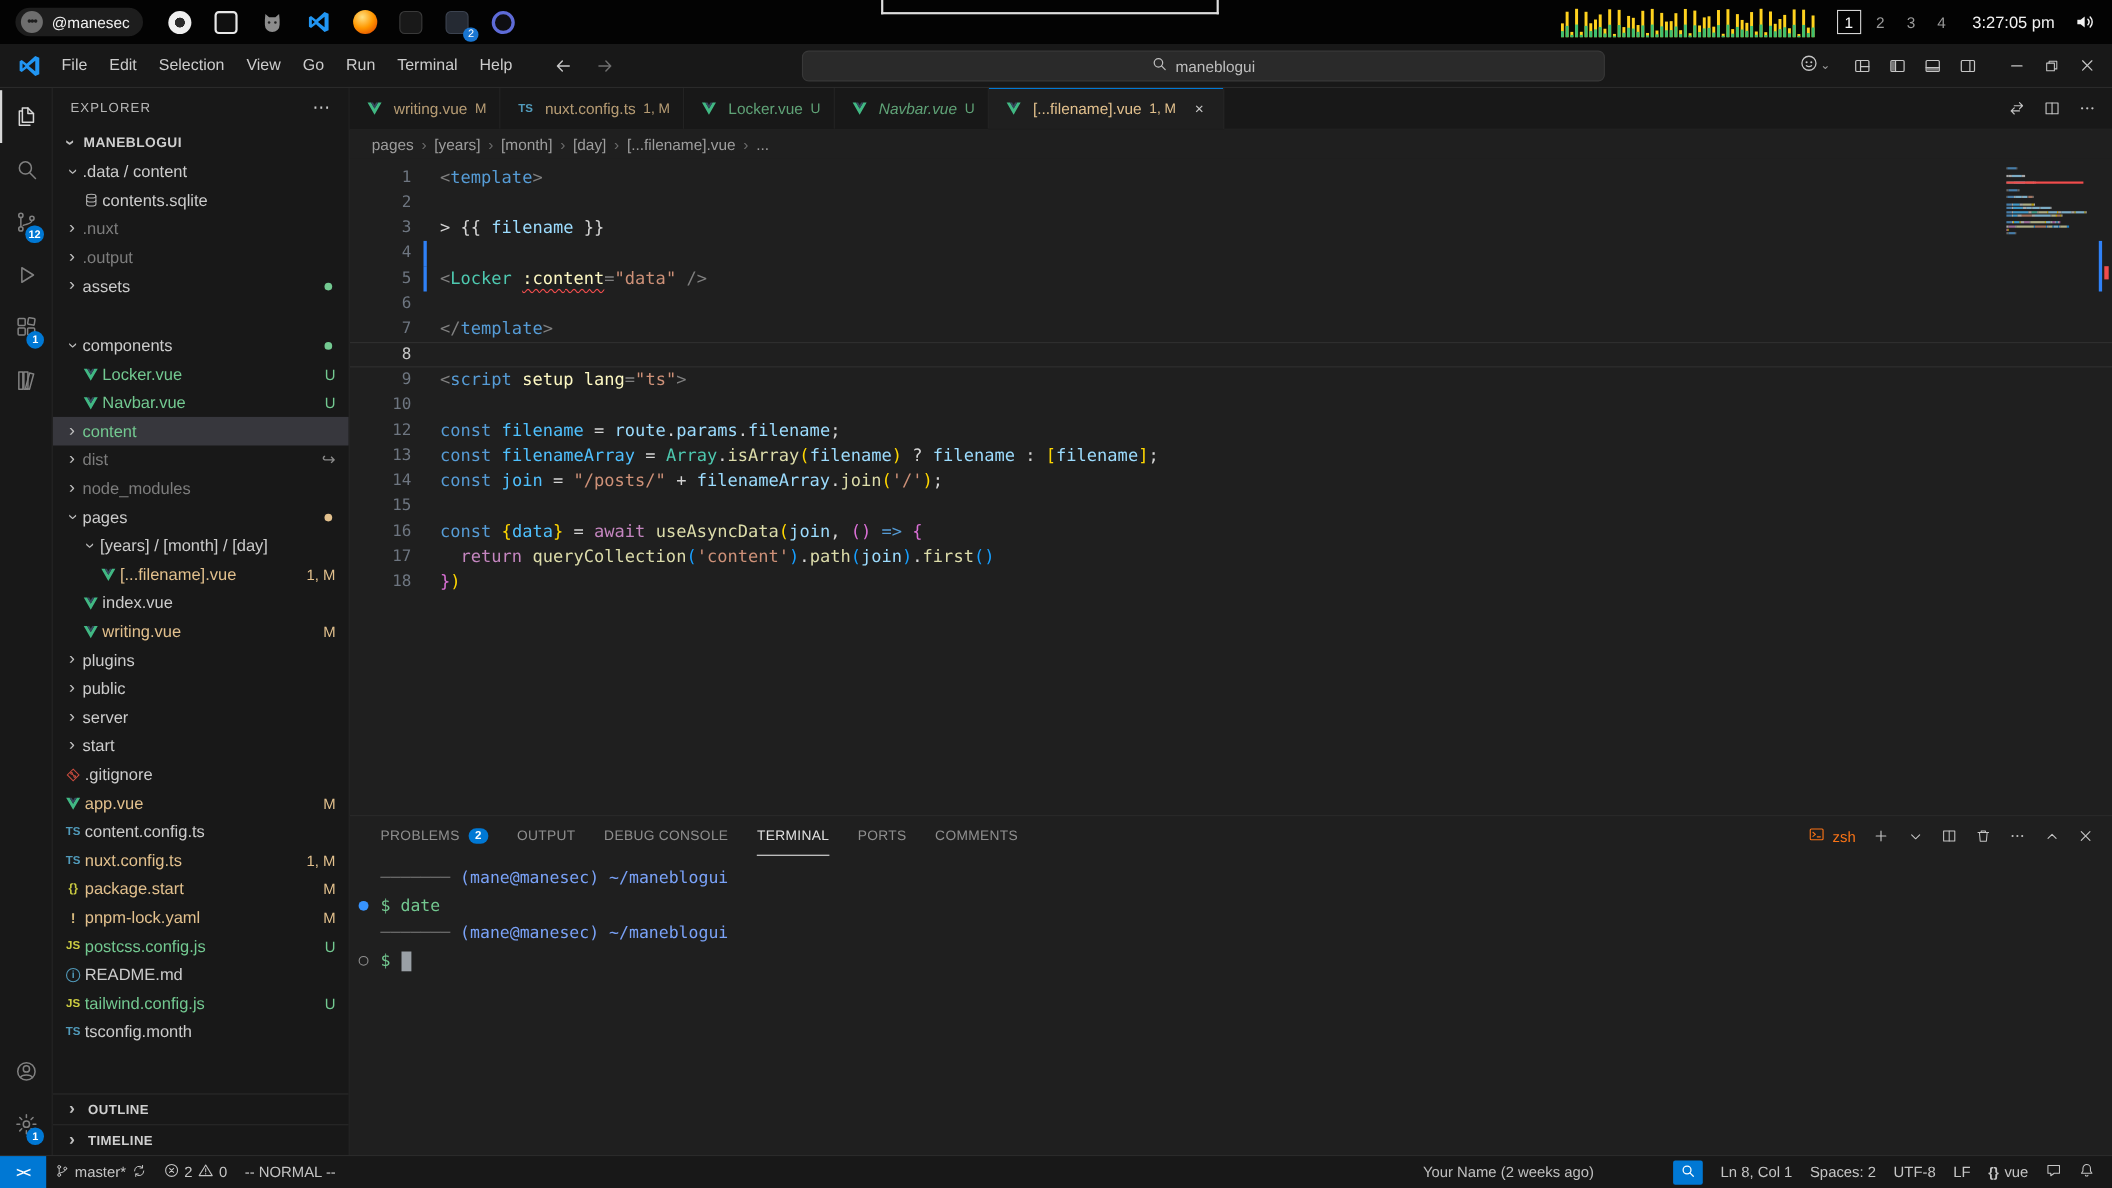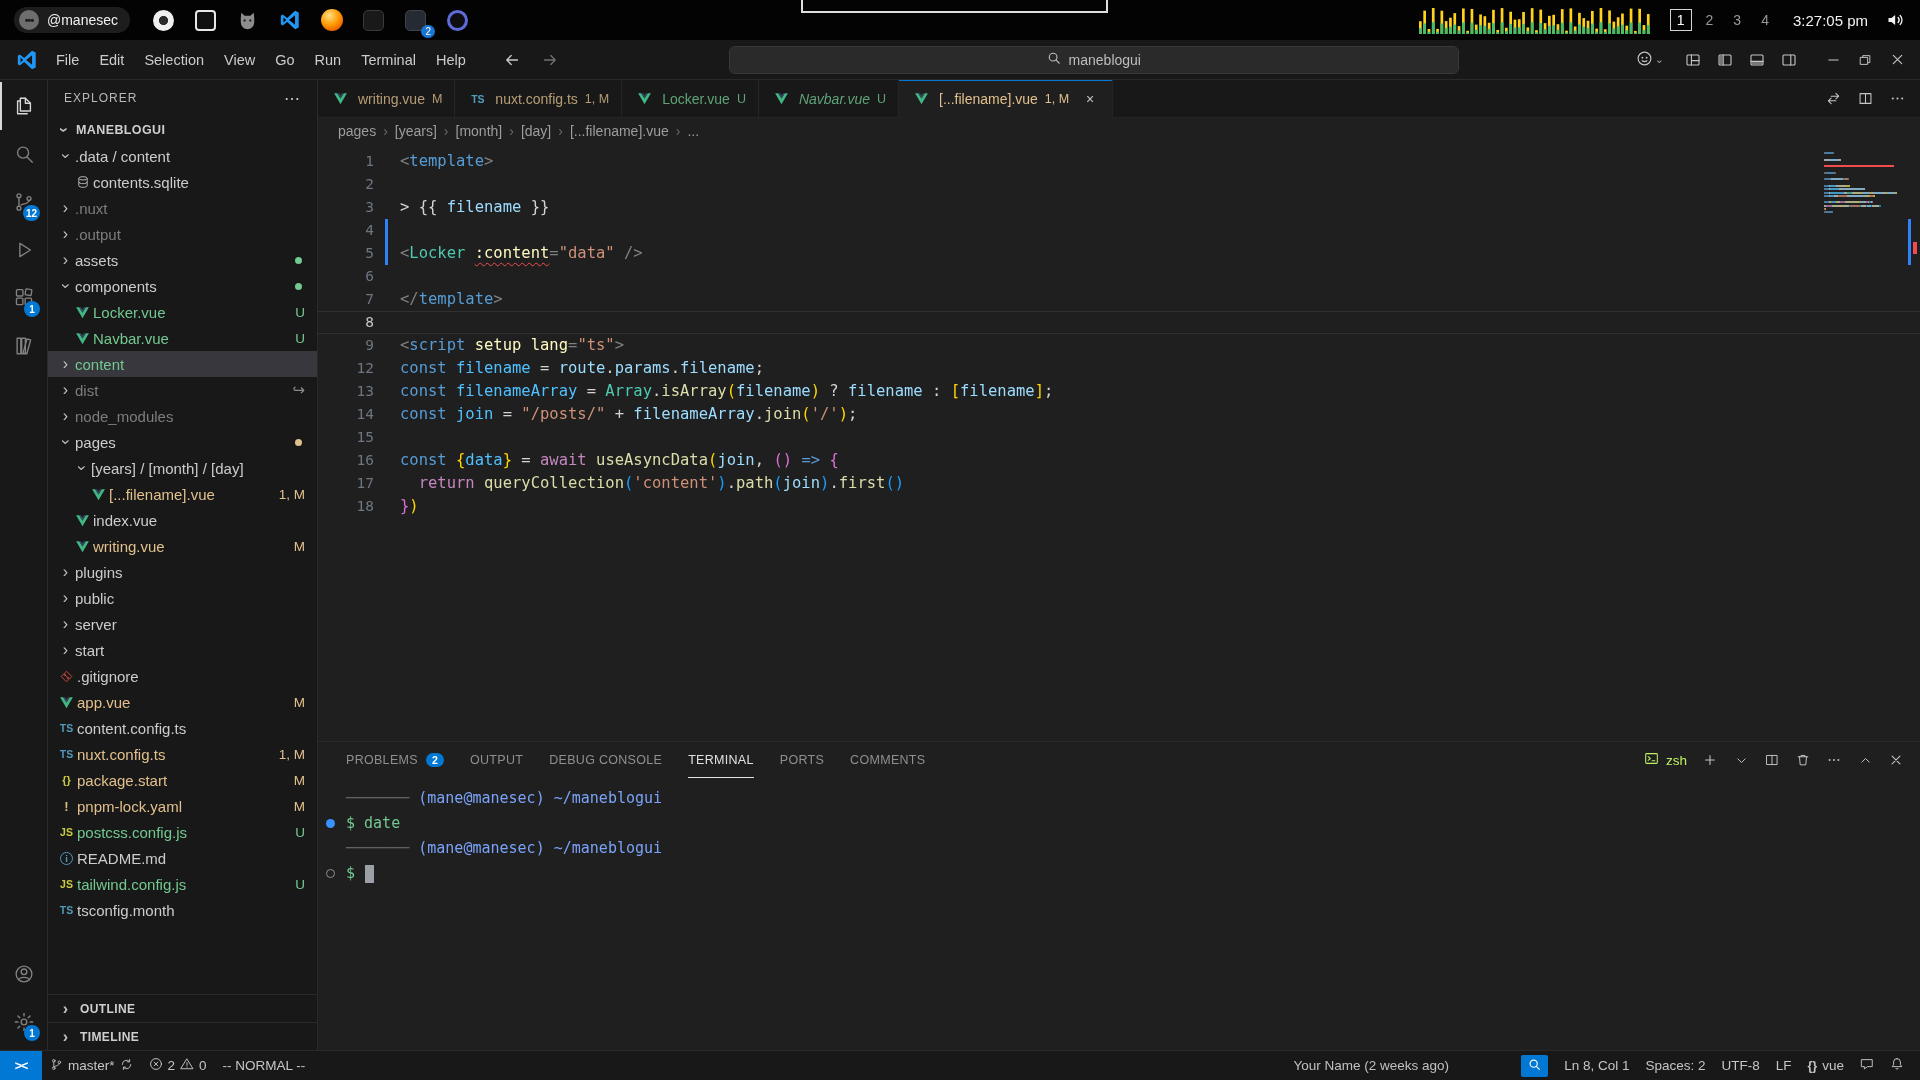--- a/index.html
+++ b/index.html
@@ -109,21 +109,21 @@
 .r-err{position:absolute;left:7px;top:98px;height:12px;width:4px;background:#f14c4c}
 
 
 .panel{height:309px;border-top:1px solid #2a2a2a;display:flex;flex-direction:column;background:#1f1f1f}
 .panel-header{height:36px;flex:none;display:flex;align-items:center;padding:0 12px 0 28px}
 .panel-tabs{display:flex;gap:26px;height:100%;align-items:stretch}
 .p-tab{display:flex;align-items:center;gap:8px;color:#8f8f8f;font-size:12.5px;letter-spacing:.3px;border-bottom:1px solid transparent}
 .p-tab.active{color:#e2e2e2;border-bottom-color:#e2e2e2}
 .p-badge{background:#0078d4;color:#fff;border-radius:9px;font-size:10.5px;padding:1px 6px;font-weight:600}
 .panel-actions{margin-left:auto;display:flex;align-items:center;gap:7px;color:#c5c5c5}
-.shell-label{display:flex;gap:7px;align-items:center;font-size:13.5px;color:#bef264;margin-right:4px}
+.shell-label{display:flex;gap:7px;align-items:center;font-size:13.5px;color:#f97316;margin-right:4px}
 .pa-btn{width:24px;height:24px;display:grid;place-items:center;border-radius:4px}
 .terminal{flex:1;padding-top:8px;font-family:"DejaVu Sans Mono",monospace;font-size:15px}
 .t-line{height:25px;line-height:25px;white-space:pre;position:relative;padding-left:28px;color:#ccc}
 .t-deco{position:absolute;left:8px;top:8px;width:9px;height:9px;border-radius:50%}
 .t-deco.filled{background:#3794ff}
 .t-deco.outline{border:1px solid #8f8f8f}
 .t-dash{color:#666}
 .t-path{color:#7aa2f7}
 .t-prompt,.t-cmd{color:#73c991}
 .t-cursor{display:inline-block;width:9px;height:18px;background:#9aa0a6;vertical-align:middle;margin-left:1px}
@@ -513,21 +513,21 @@
           </div>
           <div class="tree-row" style="padding-left: 8px;">
             <span class="chev">›</span>
             <span class="tree-label" style="color: rgb(125, 125, 125);">.output</span>
           </div>
           <div class="tree-row" style="padding-left: 8px;">
             <span class="chev">›</span>
             <span class="tree-label">assets</span>
             <span class="tree-dot" style="background: rgb(115, 201, 145);"></span>
           </div>
-          <div class="tree-row" style="padding-left: 8px;">
+          <div class="tree-row" style="padding-left: 8px; margin-top: 28px;">
             <span class="chev open">›</span>
             <span class="tree-label">components</span>
             <span class="tree-dot" style="background: rgb(115, 201, 145);"></span>
           </div>
           <div class="tree-row" style="padding-left: 24px;">
             <span class="ficon">
               <svg viewBox="0 0 16 16" width="15" height="15">
                 <path d="M1.2 2.3h3.3L8 8.1l3.5-5.8h3.3L8 14.1z" fill="#41b883"></path>
                 <path d="M4.5 2.3h2L8 4.9l1.5-2.6h2L8 8.3z" fill="#35495e"></path>
               </svg>
@@ -789,20 +789,21 @@
         <div id="code-lines">
             <div class="code-line"><span class="ln">1</span><span class="gitz"></span><span class="ctext"><span class="tk-pg">&lt;</span><span class="tk-tag">template</span><span class="tk-pg">&gt;</span></span></div>
             <div class="code-line"><span class="ln">2</span><span class="gitz"></span><span class="ctext"></span></div>
             <div class="code-line"><span class="ln">3</span><span class="gitz"></span><span class="ctext"><span class="tk-fg">&gt; </span><span class="tk-fg">{{ </span><span class="tk-var">filename</span><span class="tk-fg"> }}</span></span></div>
             <div class="code-line gitmod"><span class="ln">4</span><span class="gitz"></span><span class="ctext"></span></div>
             <div class="code-line gitmod"><span class="ln">5</span><span class="gitz"></span><span class="ctext"><span class="tk-pg">&lt;</span><span class="tk-comp">Locker</span><span class="tk-fg"> </span><span class="tk-attr sqerr">:content</span><span class="tk-pg">=</span><span class="tk-str">"data"</span><span class="tk-fg"> </span><span class="tk-pg">/&gt;</span></span></div>
             <div class="code-line"><span class="ln">6</span><span class="gitz"></span><span class="ctext"></span></div>
             <div class="code-line"><span class="ln">7</span><span class="gitz"></span><span class="ctext"><span class="tk-pg">&lt;/</span><span class="tk-tag">template</span><span class="tk-pg">&gt;</span></span></div>
             <div class="code-line current"><span class="ln">8</span><span class="gitz"></span><span class="ctext"></span></div>
             <div class="code-line"><span class="ln">9</span><span class="gitz"></span><span class="ctext"><span class="tk-pg">&lt;</span><span class="tk-tag">script</span><span class="tk-fg"> </span><span class="tk-attr">setup</span><span class="tk-fg"> </span><span class="tk-attr">lang</span><span class="tk-pg">=</span><span class="tk-str">"ts"</span><span class="tk-pg">&gt;</span></span></div>
+            <div class="code-line"><span class="ln">10</span><span class="gitz"></span><span class="ctext"></span></div>
             <div class="code-line"><span class="ln">12</span><span class="gitz"></span><span class="ctext"><span class="tk-kw">const</span><span class="tk-fg"> </span><span class="tk-cvar">filename</span><span class="tk-fg"> = </span><span class="tk-var">route</span><span class="tk-fg">.</span><span class="tk-var">params</span><span class="tk-fg">.</span><span class="tk-var">filename</span><span class="tk-fg">;</span></span></div>
             <div class="code-line"><span class="ln">13</span><span class="gitz"></span><span class="ctext"><span class="tk-kw">const</span><span class="tk-fg"> </span><span class="tk-cvar">filenameArray</span><span class="tk-fg"> = </span><span class="tk-comp">Array</span><span class="tk-fg">.</span><span class="tk-fn">isArray</span><span class="tk-b1">(</span><span class="tk-var">filename</span><span class="tk-b1">)</span><span class="tk-fg"> ? </span><span class="tk-var">filename</span><span class="tk-fg"> : </span><span class="tk-b1">[</span><span class="tk-var">filename</span><span class="tk-b1">]</span><span class="tk-fg">;</span></span></div>
             <div class="code-line"><span class="ln">14</span><span class="gitz"></span><span class="ctext"><span class="tk-kw">const</span><span class="tk-fg"> </span><span class="tk-cvar">join</span><span class="tk-fg"> = </span><span class="tk-str">"/posts/"</span><span class="tk-fg"> + </span><span class="tk-var">filenameArray</span><span class="tk-fg">.</span><span class="tk-fn">join</span><span class="tk-b1">(</span><span class="tk-str">'/'</span><span class="tk-b1">)</span><span class="tk-fg">;</span></span></div>
             <div class="code-line"><span class="ln">15</span><span class="gitz"></span><span class="ctext"></span></div>
             <div class="code-line"><span class="ln">16</span><span class="gitz"></span><span class="ctext"><span class="tk-kw">const</span><span class="tk-fg"> </span><span class="tk-b1">{</span><span class="tk-cvar">data</span><span class="tk-b1">}</span><span class="tk-fg"> = </span><span class="tk-ctl">await</span><span class="tk-fg"> </span><span class="tk-fn">useAsyncData</span><span class="tk-b1">(</span><span class="tk-var">join</span><span class="tk-fg">, </span><span class="tk-b2">(</span><span class="tk-b2">)</span><span class="tk-fg"> </span><span class="tk-kw">=&gt;</span><span class="tk-fg"> </span><span class="tk-b2">{</span></span></div>
             <div class="code-line"><span class="ln">17</span><span class="gitz"></span><span class="ctext"><span class="tk-fg">  </span><span class="tk-ctl">return</span><span class="tk-fg"> </span><span class="tk-fn">queryCollection</span><span class="tk-b3">(</span><span class="tk-str">'content'</span><span class="tk-b3">)</span><span class="tk-fg">.</span><span class="tk-fn">path</span><span class="tk-b3">(</span><span class="tk-var">join</span><span class="tk-b3">)</span><span class="tk-fg">.</span><span class="tk-fn">first</span><span class="tk-b3">(</span><span class="tk-b3">)</span></span></div>
             <div class="code-line"><span class="ln">18</span><span class="gitz"></span><span class="ctext"><span class="tk-b2">}</span><span class="tk-b1">)</span></span></div>
           </div>
         <div class="minimap" id="minimap">
             <div class="mm-line">

